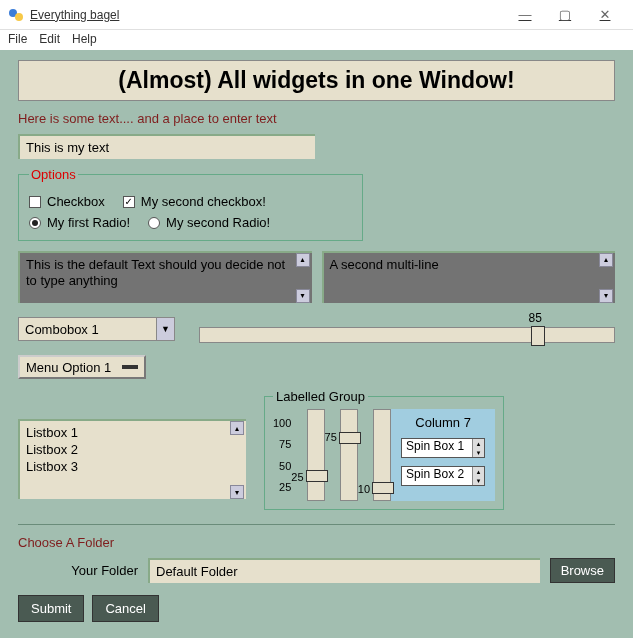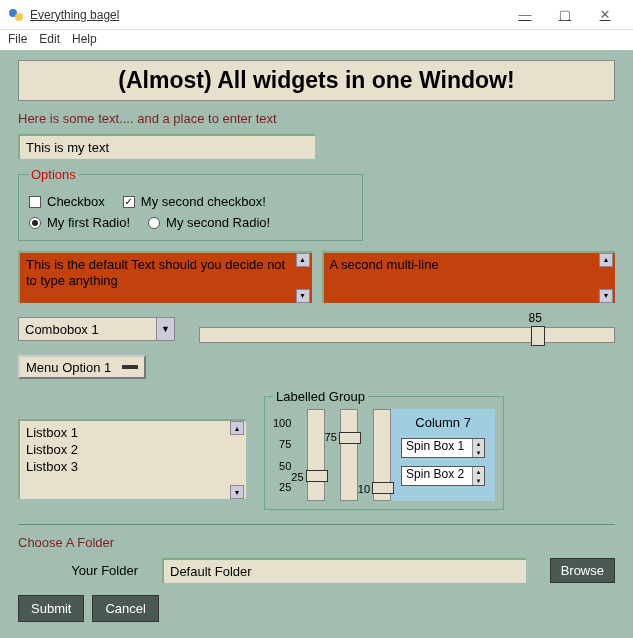--- a/index.html
+++ b/index.html
@@ -17,21 +17,21 @@
 input.text { width: 297px; background: #e6e0cc; border: none; padding: 4px 6px; font-size: 13px; border-left: 2px solid #8a8; border-top: 2px solid #8a8; }
 fieldset.options { border: 1px solid #6a8; padding: 6px 10px 10px 10px; width: 345px; margin-top: 6px; }
 fieldset.options legend { color: #d00; font-size: 13px; padding: 0 2px; }
 .optrow { display: flex; gap: 18px; margin-top: 6px; font-size: 13px; align-items: center; }
 .cb, .rb { display: flex; align-items: center; gap: 6px; }
 .cbx { width: 12px; height: 12px; border: 1px solid #555; background: #fff; display: inline-flex; align-items: center; justify-content: center; font-size: 10px; }
 .cbx.checked::after { content: "✓"; }
 .rbx { width: 12px; height: 12px; border: 1px solid #555; border-radius: 50%; background: #fff; display: inline-flex; align-items: center; justify-content: center; }
 .rbx.checked::after { content: ""; width: 6px; height: 6px; background: #222; border-radius: 50%; }
 .mlrow { display: flex; gap: 10px; margin-top: 10px; }
-.ml { position: relative; background: #c2410c; width: 304px; height: 52px; border-left: 2px solid #8a8; border-top: 2px solid #8a8; padding: 4px 16px 4px 6px; font-size: 13px; line-height: 16px; }
+.ml { position: relative; background: #737373; width: 304px; height: 52px; border-left: 2px solid #8a8; border-top: 2px solid #8a8; padding: 4px 16px 4px 6px; font-size: 13px; line-height: 16px; }
 .sb { position: absolute; right: 0; top: 0; bottom: 0; width: 16px; display: flex; flex-direction: column; justify-content: space-between; }
 .sb .arr { width: 14px; height: 14px; background: #ccd; border: 1px solid #889; font-size: 8px; display: flex; align-items: center; justify-content: center; }
 .comborow { display: flex; gap: 24px; align-items: center; margin-top: 10px; }
 .combo { width: 157px; height: 24px; background: #e6e0cc; border: 1px solid #888; display: flex; align-items: center; }
 .combo .cval { flex: 1; padding: 0 6px; font-size: 13px; }
 .combo .cbtn { width: 18px; height: 100%; background: #ccd; border-left: 1px solid #888; display: flex; align-items: center; justify-content: center; font-size: 9px; }
 .slider { position: relative; flex: 1; height: 32px; }
 .slider .track { height: 16px; background: #e6e0cc; border: 1px solid #888; margin-top: 14px; position: relative; }
 .slider .thumb { position: absolute; top: -2px; width: 14px; height: 20px; background: #e6e0cc; border: 1px solid #333; left: 80%; }
 .slider .svlabel { position: absolute; left: 80%; top: -2px; font-size: 12px; transform: translateX(-25%); }
@@ -47,21 +47,21 @@
 .vtrack { width: 18px; height: 92px; background: #e6e0cc; border: 1px solid #888; position: relative; }
 .vthumb { position: absolute; left: -2px; width: 22px; height: 12px; background: #e6e0cc; border: 1px solid #333; }
 .vslabel { font-size: 11px; }
 .spincol { background: #a1cde0; padding: 6px 10px; display: flex; flex-direction: column; gap: 8px; align-items: center; }
 .spincol .colhdr { font-size: 13px; }
 .spin { width: 84px; height: 20px; background: #fff; border: 1px solid #555; display: flex; align-items: flex-start; font-size: 12px; }
 .spin .sval { flex: 1; padding: 0 4px; }
 .spin .sud { width: 12px; display: flex; flex-direction: column; }
 .spin .sud div { height: 9px; font-size: 7px; display: flex; align-items: center; justify-content: center; background: #ddd; border-left: 1px solid #888; }
 hr { border: none; border-top: 1px solid #6a8c7a; margin: 14px 0 10px 0; }
-.folderrow { display: flex; gap: 24px; align-items: center; margin-top: 8px; }
+.folderrow { display: flex; gap: 10px; align-items: center; margin-top: 8px; }
 .folderrow .flbl { font-size: 13px; width: 120px; text-align: right; }
 .folderrow input { flex: 1; background: #e6e0cc; border: none; padding: 4px 6px; font-size: 13px; border-left: 2px solid #8a8; border-top: 2px solid #8a8; }
 .browse { background: #4a5a52; color: #fff; padding: 4px 10px; font-size: 13px; border: 1px solid #333; }
 .btnrow { display: flex; gap: 8px; margin-top: 12px; }
 .pbtn { background: #4a5a52; color: #fff; padding: 5px 12px; font-size: 13px; border: 1px solid #333; }
 </style>
 </head>
 <body>
 
 <div class="titlebar">

